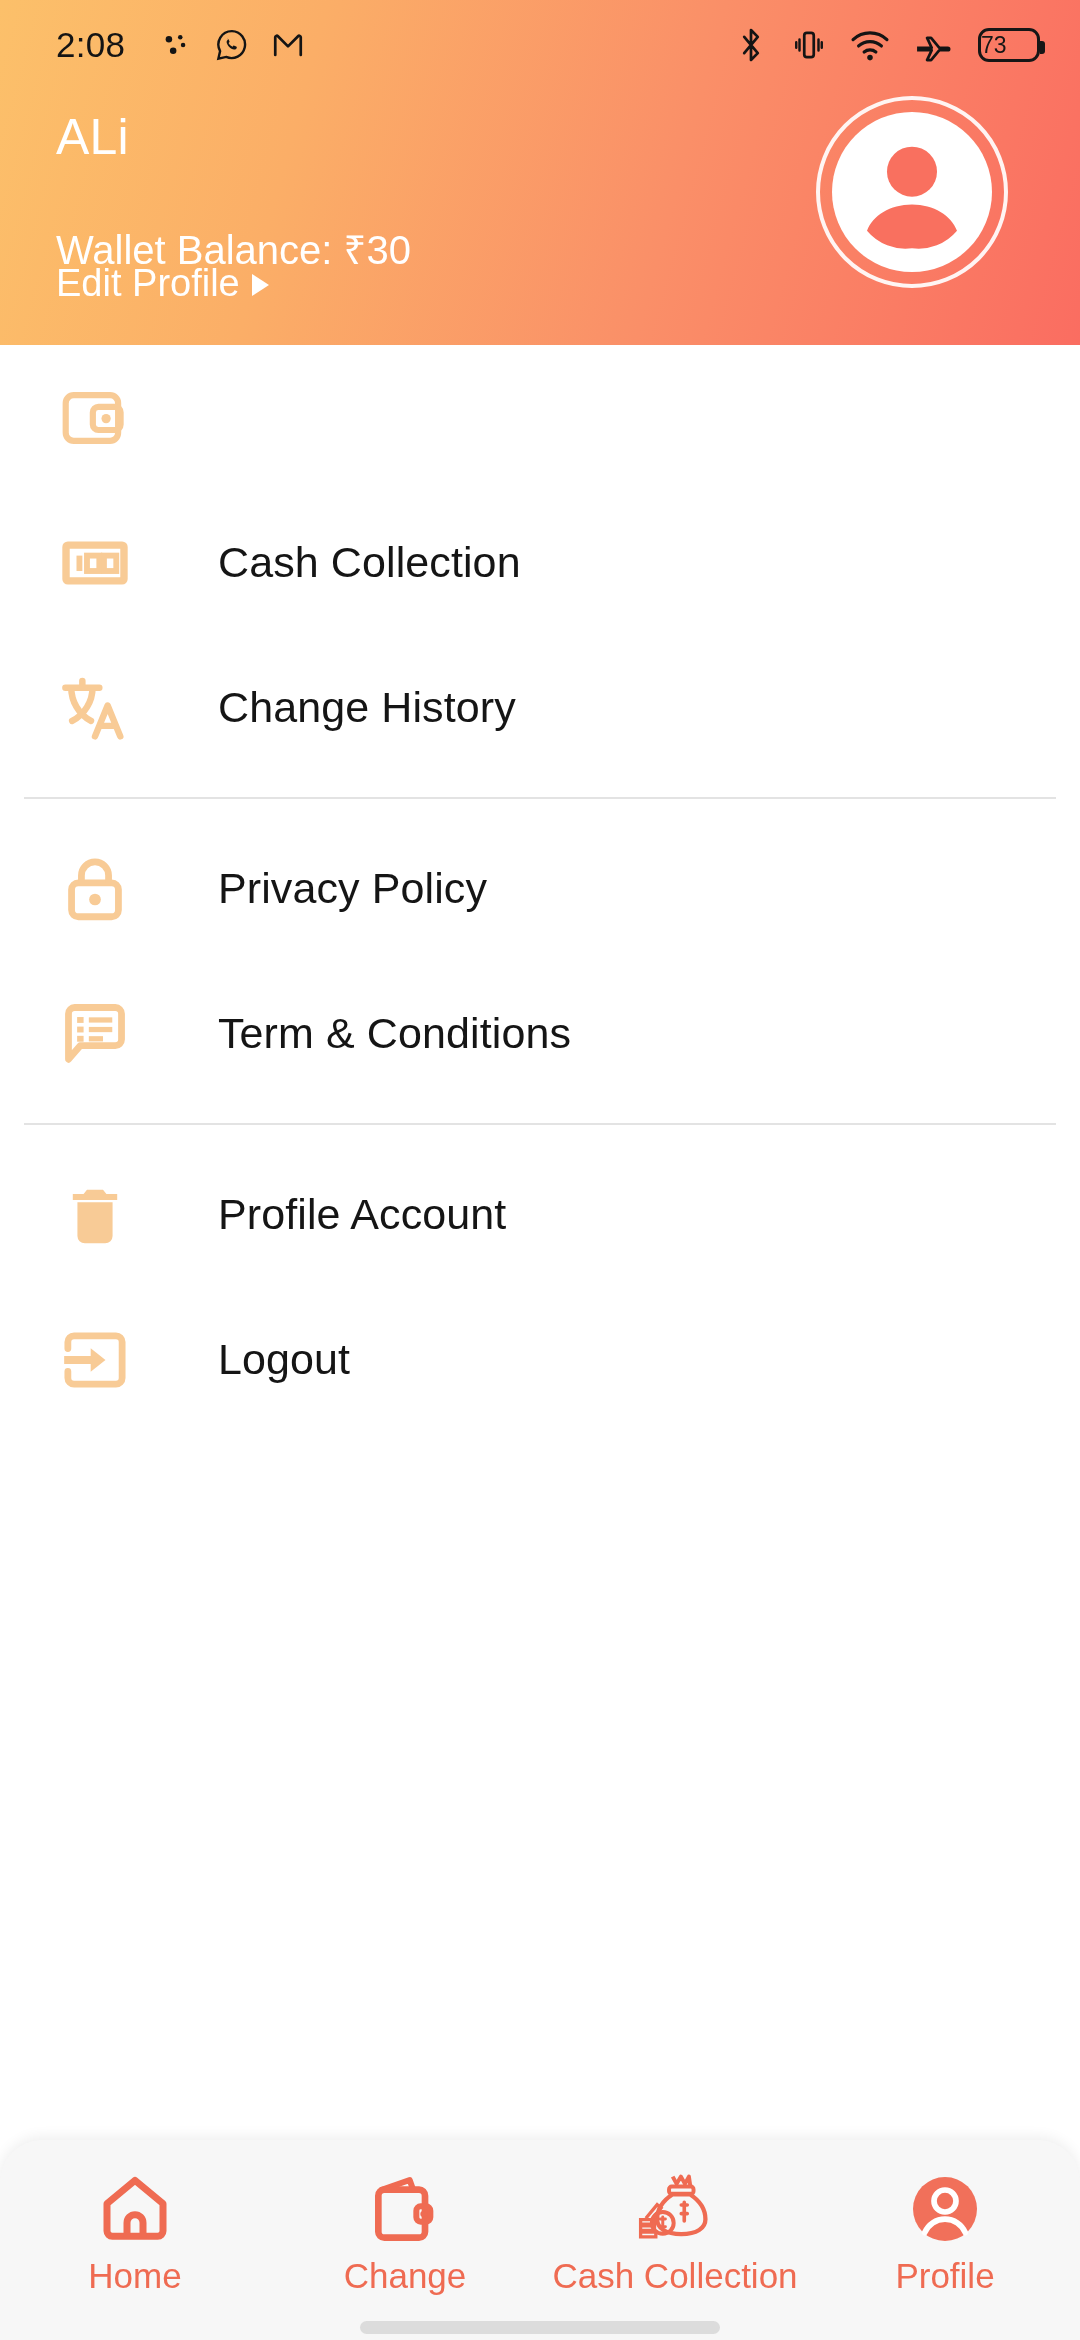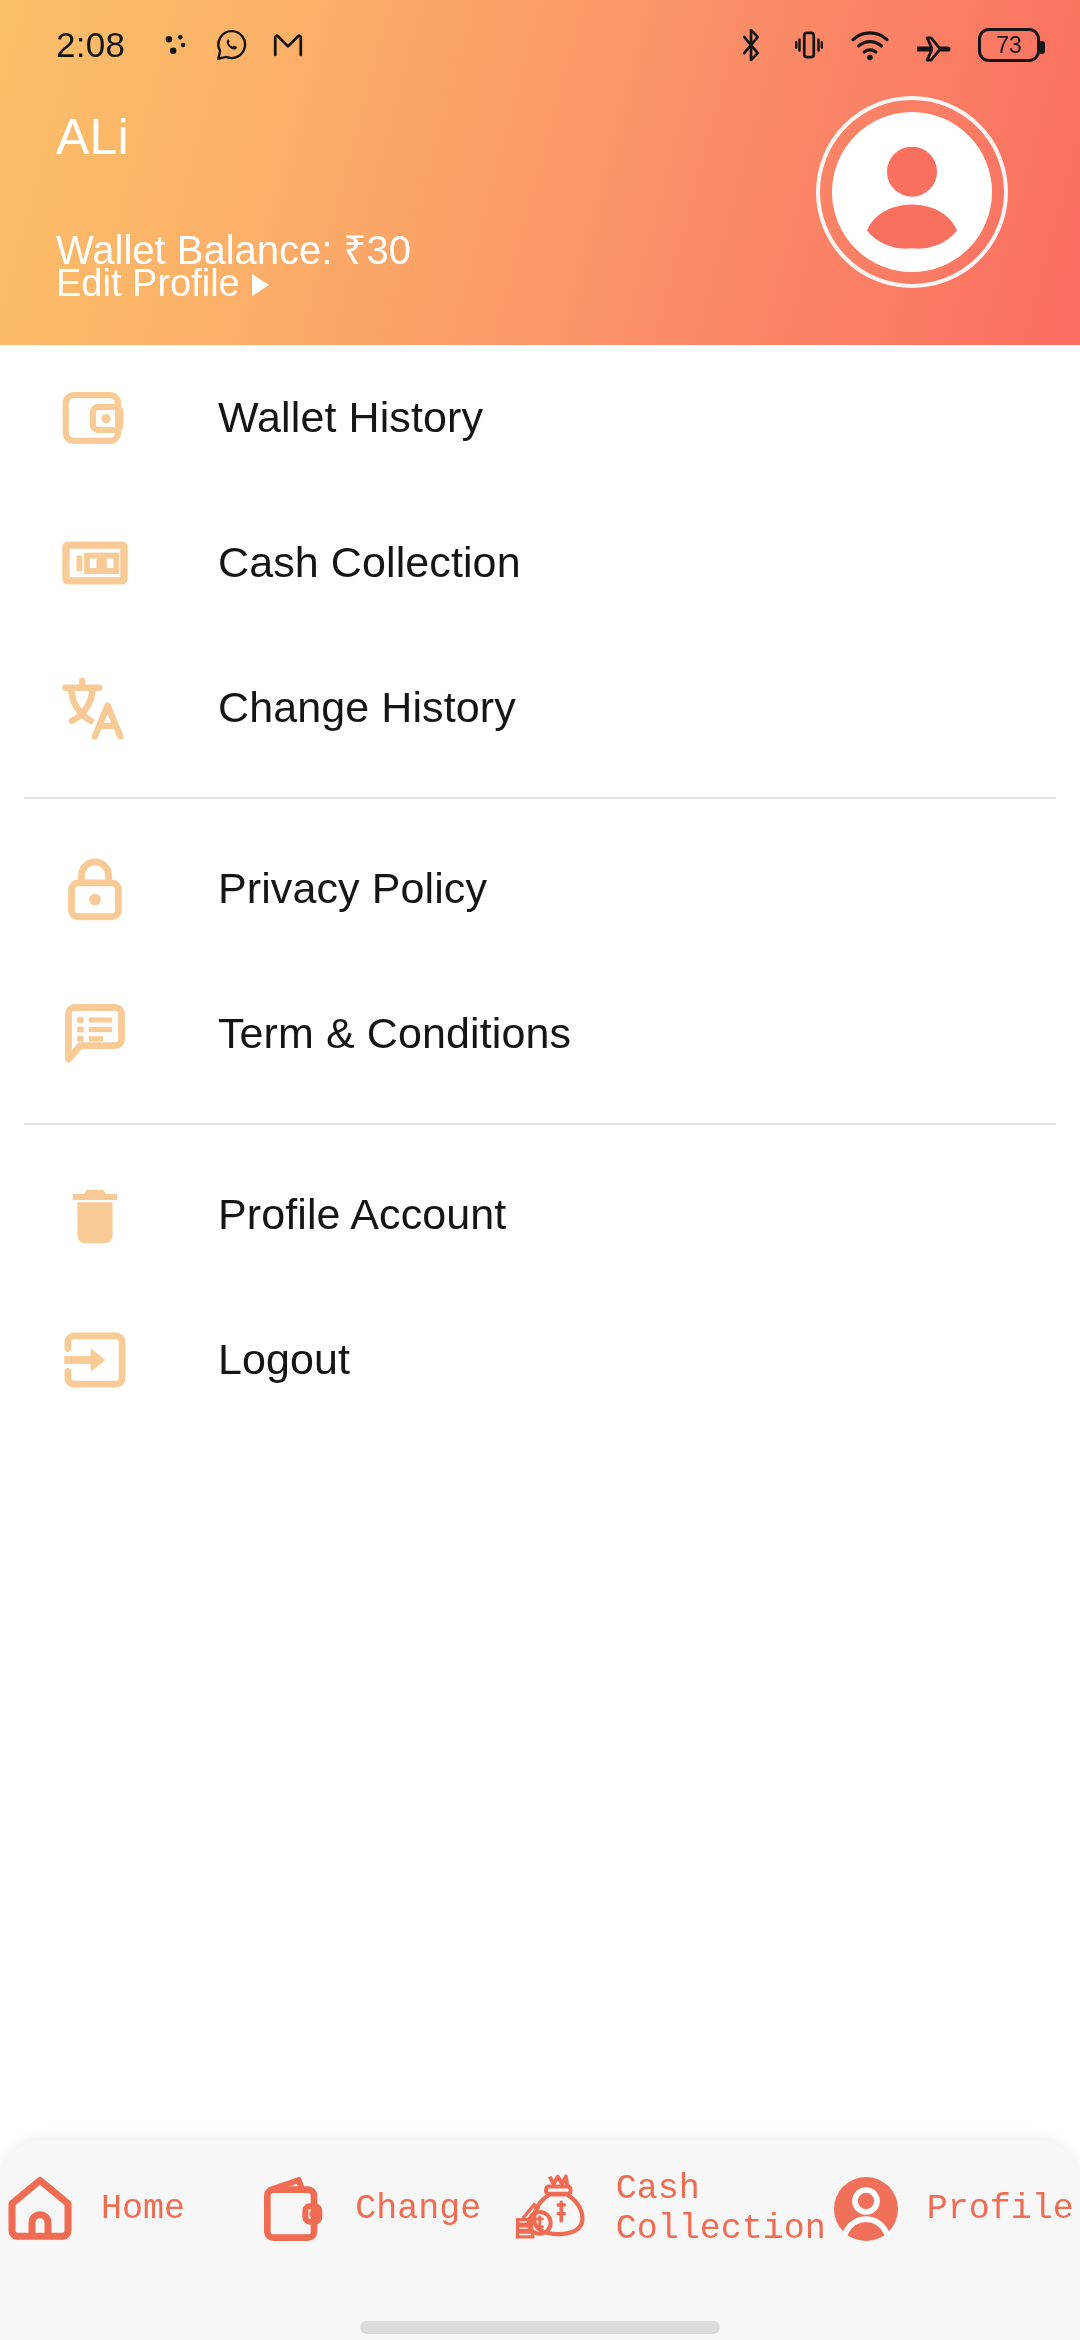--- a/index.html
+++ b/index.html
@@ -33,21 +33,21 @@
     font-size:35px; color:#141414; font-weight:400;
     letter-spacing:0.3px;
   }
   .sb-left-icons { display:flex; align-items:center; gap:22px; margin-left:34px; }
   .sb-spacer { flex:1; }
   .sb-right-icons { display:flex; align-items:center; gap:24px; }
   .sb-ico { display:block; }
   .batt {
     position:relative; width:62px; height:34px;
     border:3.5px solid #161616; border-radius:11px;
-    display:flex; align-items:center; justify-content:center;
+    display:flex; align-items:center; 
   }
   .batt:after {
     content:""; position:absolute; right:-8px; top:10px;
     width:5px; height:13px; background:#161616; border-radius:0 3px 3px 0;
   }
   .batt-txt { font-size:23px; color:#161616; font-weight:400; line-height:1; }
 
   #profile-name {
     position:absolute; left:56px; top:108px;
     font-size:50px; color:#ffffff; font-weight:400; letter-spacing:0.2px;
@@ -108,21 +108,21 @@
     position:absolute; left:0; bottom:0;
     width:1080px; height:200px;
     background:#f7f7f7;
     border-radius:42px 42px 0 0;
     box-shadow:0 -3px 14px rgba(0,0,0,0.07);
     display:flex; align-items:flex-start;
     padding-top:26px;
   }
   .nav-item {
     flex:1;
-    display:flex; align-items:center; gap:21px;font-family:Liberation Mono, monospace;
+    display:flex; flex-direction:column; align-items:center; gap:4px;
   }
   .nav-ico { height:86px; display:flex; align-items:center; justify-content:center; }
   .nav-label { font-size:35px; color:#ef6b52; font-weight:400; }
   #home-indicator {
     position:absolute; left:50%; transform:translateX(-50%);
     bottom:6px; width:360px; height:13px;
     background:#dcdcdc; border-radius:8px;
   }
 </style>
 </head>
@@ -198,21 +198,20 @@
 
     <div class="menu-group">
       <div class="menu-item">
         <span class="mi-icon">
           <svg width="74" height="74" viewBox="0 0 24 24">
             <rect x="2.5" y="4.6" width="17" height="14.8" rx="2.6" fill="none" stroke="#f8cb96" stroke-width="2"></rect>
             <rect x="11.3" y="8.4" width="9" height="7.5" rx="1.8" fill="none" stroke="#f8cb96" stroke-width="2"></rect>
             <circle cx="15.6" cy="12.2" r="1.5" fill="#f8cb96"></circle>
           </svg>
         </span>
-        <span class="mi-label">Wallet History</span>
       </div>
 
       <div class="menu-item">
         <span class="mi-icon">
           <svg width="74" height="74" viewBox="0 0 24 24">
             <rect x="2.6" y="6.2" width="18.8" height="11.6" rx="0.6" fill="none" stroke="#f8cb96" stroke-width="2.4"></rect>
             <rect x="6" y="9.6" width="1.9" height="5" fill="#f8cb96"></rect>
             <rect x="9.4" y="9.6" width="4" height="5" fill="none" stroke="#f8cb96" stroke-width="1.9"></rect>
             <rect x="14.9" y="9.6" width="4" height="5" fill="none" stroke="#f8cb96" stroke-width="1.9"></rect>
           </svg>

